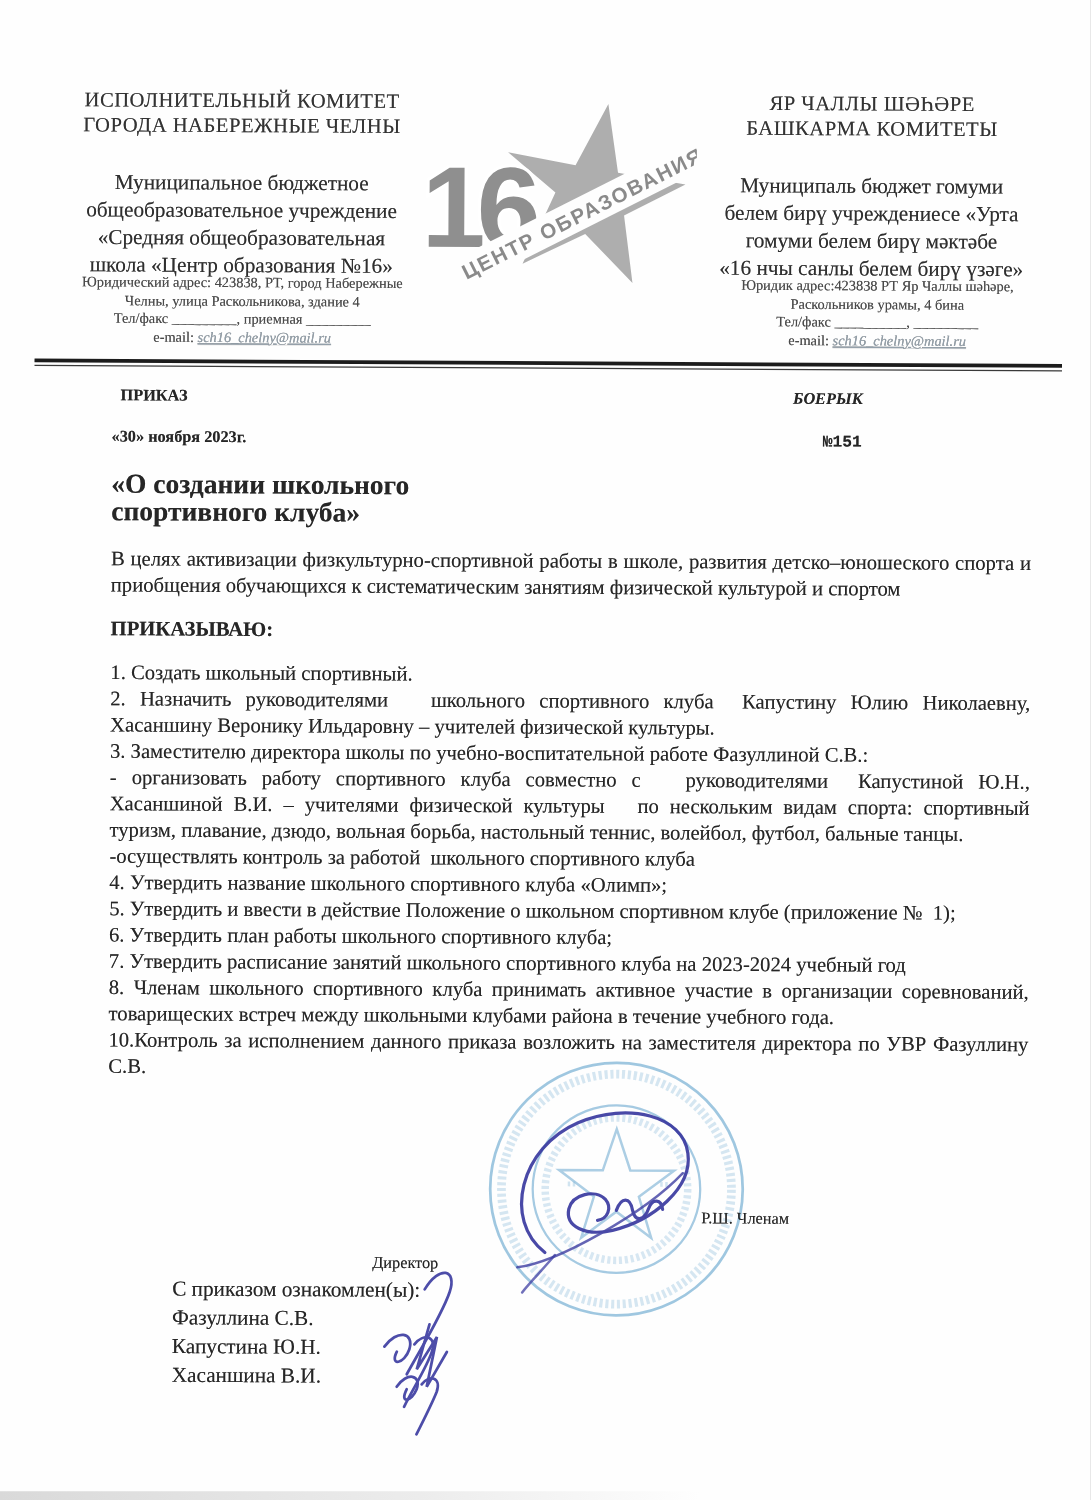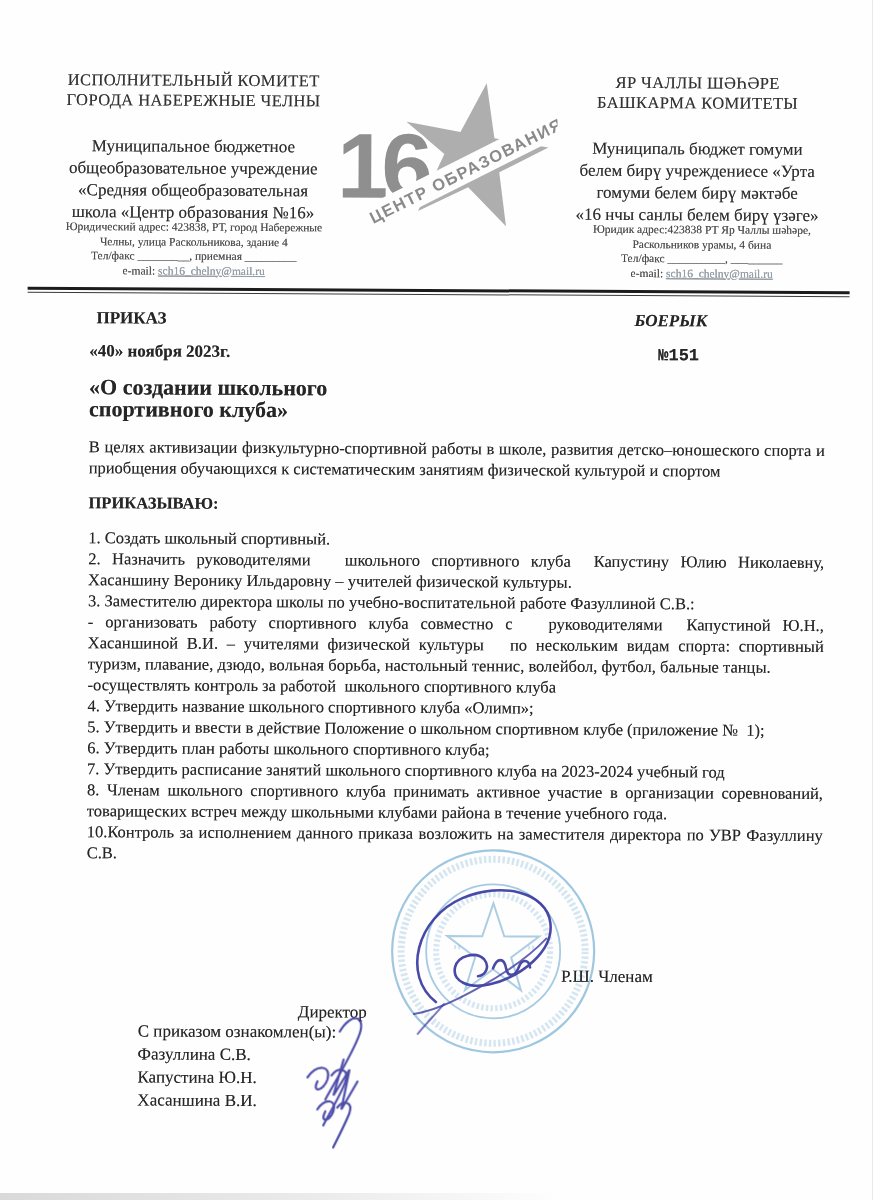--- a/index.html
+++ b/index.html
@@ -7,26 +7,26 @@
         font-family:"Liberation Serif", serif;color:#262626;}
   .scan{position:absolute;inset:0;transform:rotate(0.3deg);}
   .txt{text-shadow:0 0 .5px rgba(40,40,40,.55);}
   .abs{position:absolute;}
   
   .hcol{width:302px;text-align:center;}
   .hcaps{font-size:16.5px;line-height:20px;letter-spacing:.4px;white-space:pre-line;color:#333;}
   .horg{margin-top:25px;font-size:17px;line-height:22px;white-space:pre-line;color:#2e2e2e;}
   .addr{width:312px;text-align:center;font-size:11.5px;line-height:14.5px;white-space:pre-line;color:#4a4a4a;}
   .email-line{font-size:11.5px;line-height:14.5px;color:#4a4a4a;}
-  .email-link{color:#93a0ab;text-decoration:underline;}
+  .email-link{color:#93a0ab;text-decoration:underline;font-style:italic;}
   
   .rule{height:2px;border-top:3px solid #1c1c1c;border-bottom:1px solid #3a3a3a;width:822px;}
   
   .b{font-weight:bold;}
-  .t17{font-size:17px;}
+  .t17{font-size:13px;}
   .doc{width:736px;font-size:16.5px;line-height:21px;text-align:justify;}
   .doc p{margin:0;white-space:pre-wrap;}
   .subject{font-weight:bold;font-size:22px;line-height:21.5px;white-space:pre-line;}
   .gap{height:14px;}
   .ack{font-size:17px;line-height:23px;}
   .ack div{margin:0;}
   .bottom-edge{position:absolute;left:0;bottom:0;width:560px;height:7px;
                background:linear-gradient(to right,#d9d9d9,#ececec 60%,rgba(255,255,255,0));}
   svg{display:block;}
 </style>
@@ -83,21 +83,21 @@
         <span>e-mail:</span>
         <span class="email-link">sch16_chelny@mail.ru</span>
       </div>
     </div>
 
     <div class="abs rule" style="left:26px;top:289px;"></div>
 
     <div class="abs b t17 txt" style="left:95px;top:310px;">ПРИКАЗ</div>
     <div class="abs b t17 txt" style="left:633px;top:310px;font-style:italic;">БОЕРЫК</div>
 
-    <div class="abs b t17 txt" style="left:88px;top:343px;">«40» ноября 2023г.</div>
+    <div class="abs b t17 txt" style="left:88px;top:343px;">«30» ноября 2023г.</div>
     <div class="abs b t17 txt" style="left:657px;top:345px;font-family:Liberation Mono, monospace;">№151</div>
 
     <div class="abs subject txt" style="left:88px;top:378px;">«О создании   школьного
 спортивного клуба»</div>
 
     <div class="abs doc txt" style="left:88px;top:438px;">
       <p>В целях активизации физкультурно-спортивной работы в школе, развития детско–юношеского спорта и приобщения обучающихся к систематическим занятиям физической культурой и спортом</p>
       <div class="gap"></div>
       <p class="b">ПРИКАЗЫВАЮ:</p>
       <div class="gap"></div>

